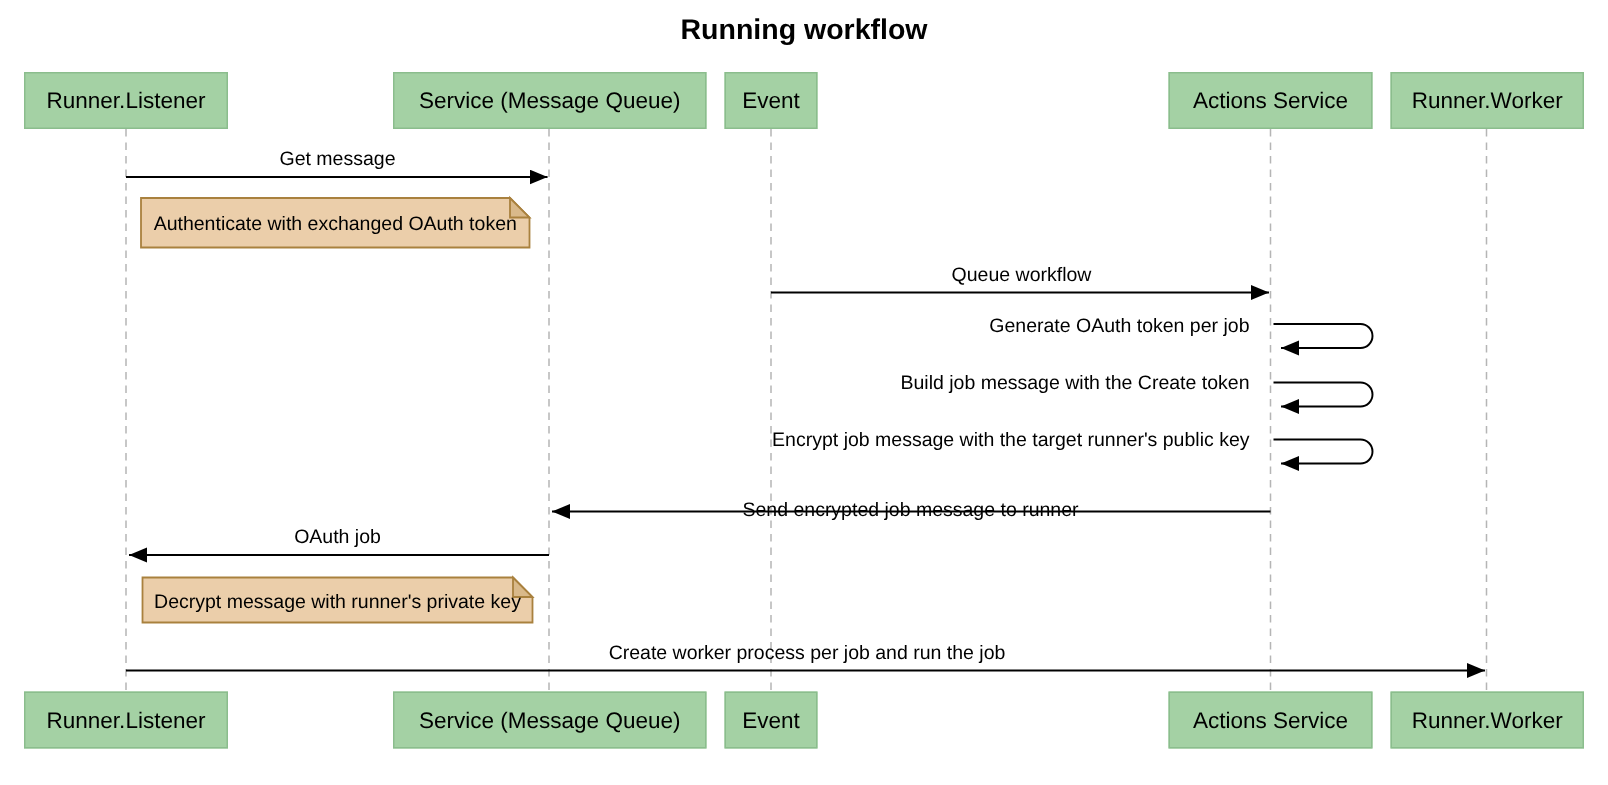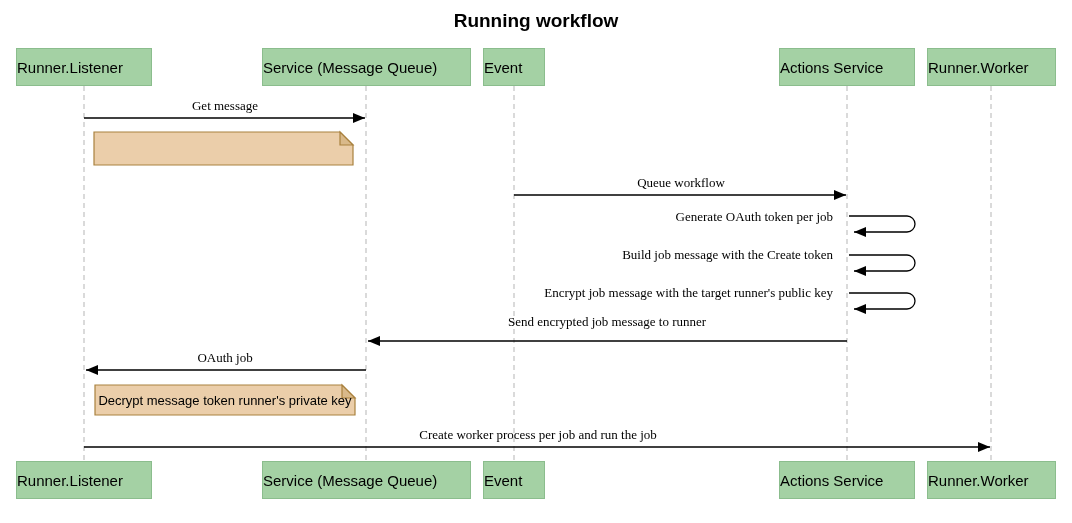--- a/index.html
+++ b/index.html
@@ -56,31 +56,30 @@
   }
   .actor {
     position: absolute;
     height: 38px;
     background: var(--actor-fill, #a4d1a4);
     border: 1px solid var(--actor-border, #8bbd8d);
     border-radius: 0;
     box-sizing: border-box;
     display: flex;
     align-items: center;
-    justify-content: flex-start;
+    justify-content: center;
     font-size: 15px;
     white-space: nowrap;
   }
   .msg-label {
     position: absolute;
     font-size: 13px;
     line-height: 16px;
     white-space: nowrap;
     transform: translateX(-50%);
-    font-family: Liberation Serif, serif;
   }
   .msg-label.loop-label {
     transform: none;
     right: 239px;
     text-align: right;
   }
   .note-label {
     position: absolute;
     font-size: 13px;
     line-height: 15px;
@@ -155,19 +154,20 @@
     </div>
   <div class="actor" style="left:927px; top:461px; width:129px;">
       <span>Runner.Worker</span>
     </div>
 
   <div class="msg-label" style="left:225px; top:98px;">Get message</div>
   <div class="msg-label" style="left:681px; top:175px;">Queue workflow</div>
   <div class="msg-label loop-label" style="top:209px;">Generate OAuth token per job</div>
   <div class="msg-label loop-label" style="top:247px;">Build job message with the Create token</div>
   <div class="msg-label loop-label" style="top:285px;padding-left:37px;">Encrypt job message with the target runner's public key</div>
-  <div class="msg-label" style="left:607px; top:314px;">Send encrypted job message to runner</div>
+  <div class="msg-label" style="left:607px; top:332px;">Send encrypted job message to runner</div>
   <div class="msg-label" style="left:225px; top:350px;">OAuth job</div>
   <div class="msg-label" style="left:538px; top:427px;">Create worker process per job and run the job</div>
 
-  <div class="note-label" style="left:95px; top:385px; width:260px; height:30px;">Decrypt message token runner's private key</div>
+  <div class="note-label" style="left:94px; top:132px; width:259px; height:33px;">Authenticate with exchanged OAuth token</div>
+  <div class="note-label" style="left:95px; top:385px; width:260px; height:30px;">Decrypt message with runner's private key</div>
 
 </div>
 
 </body></html>

